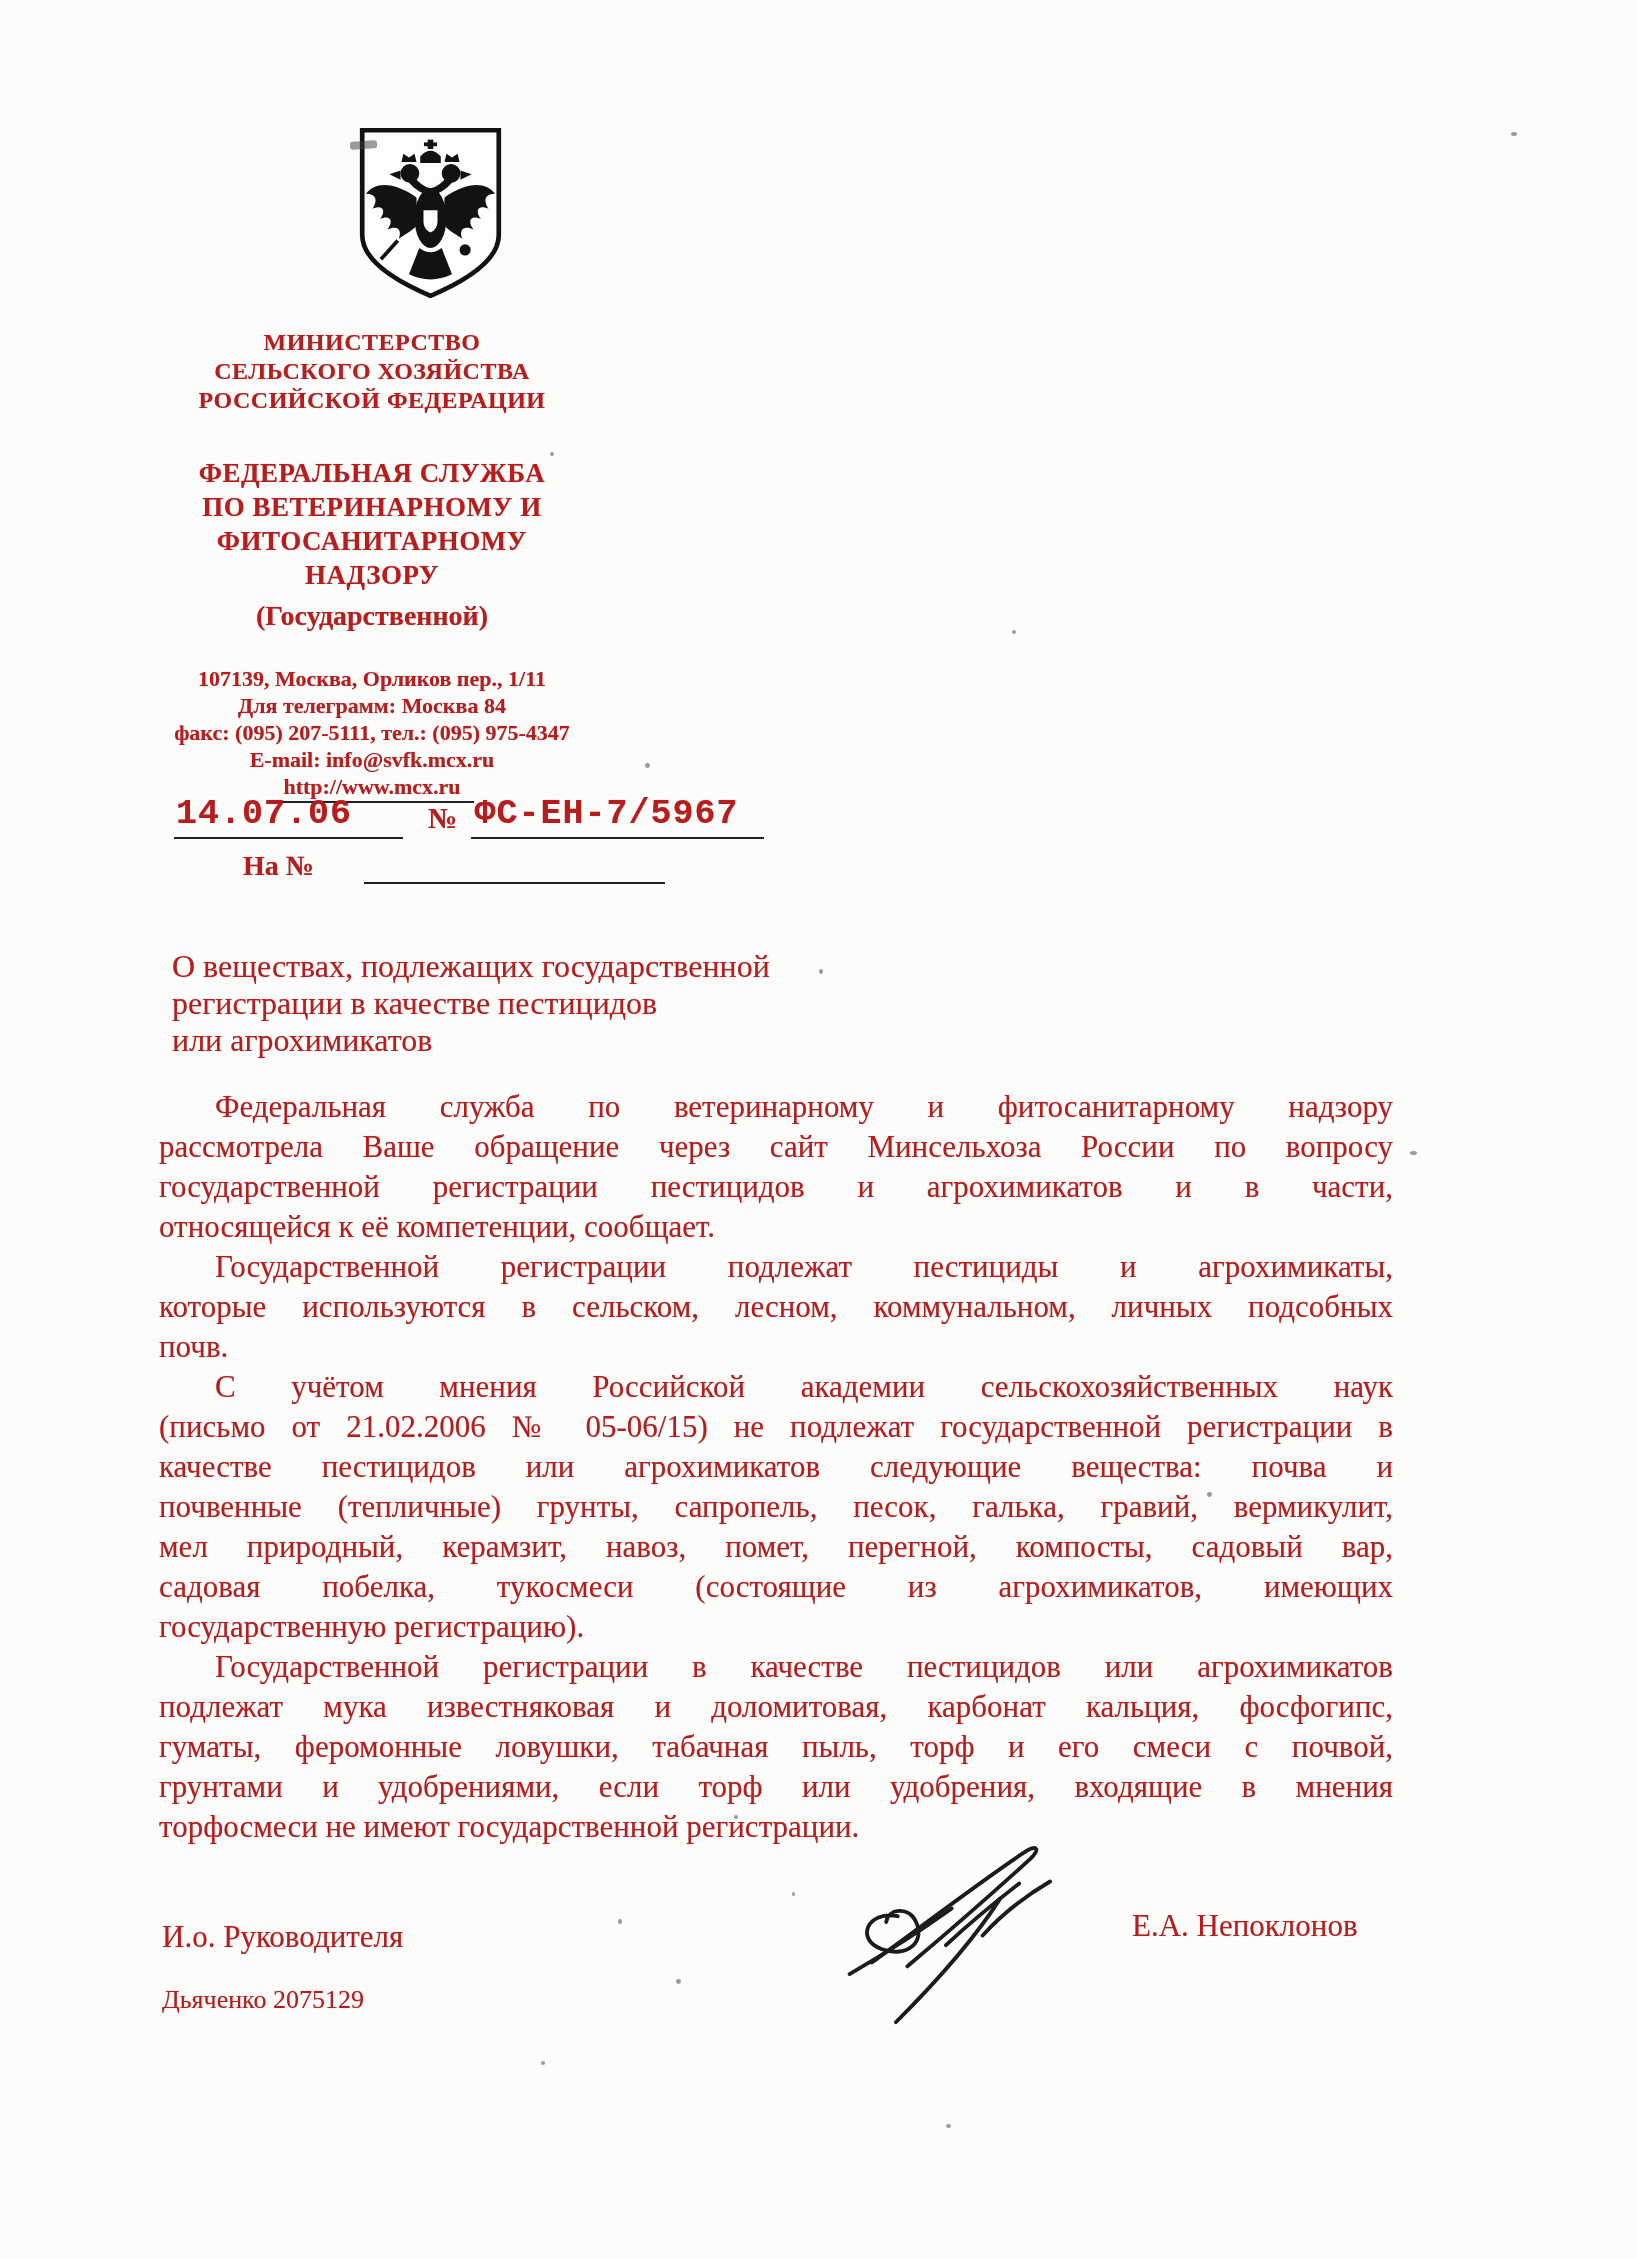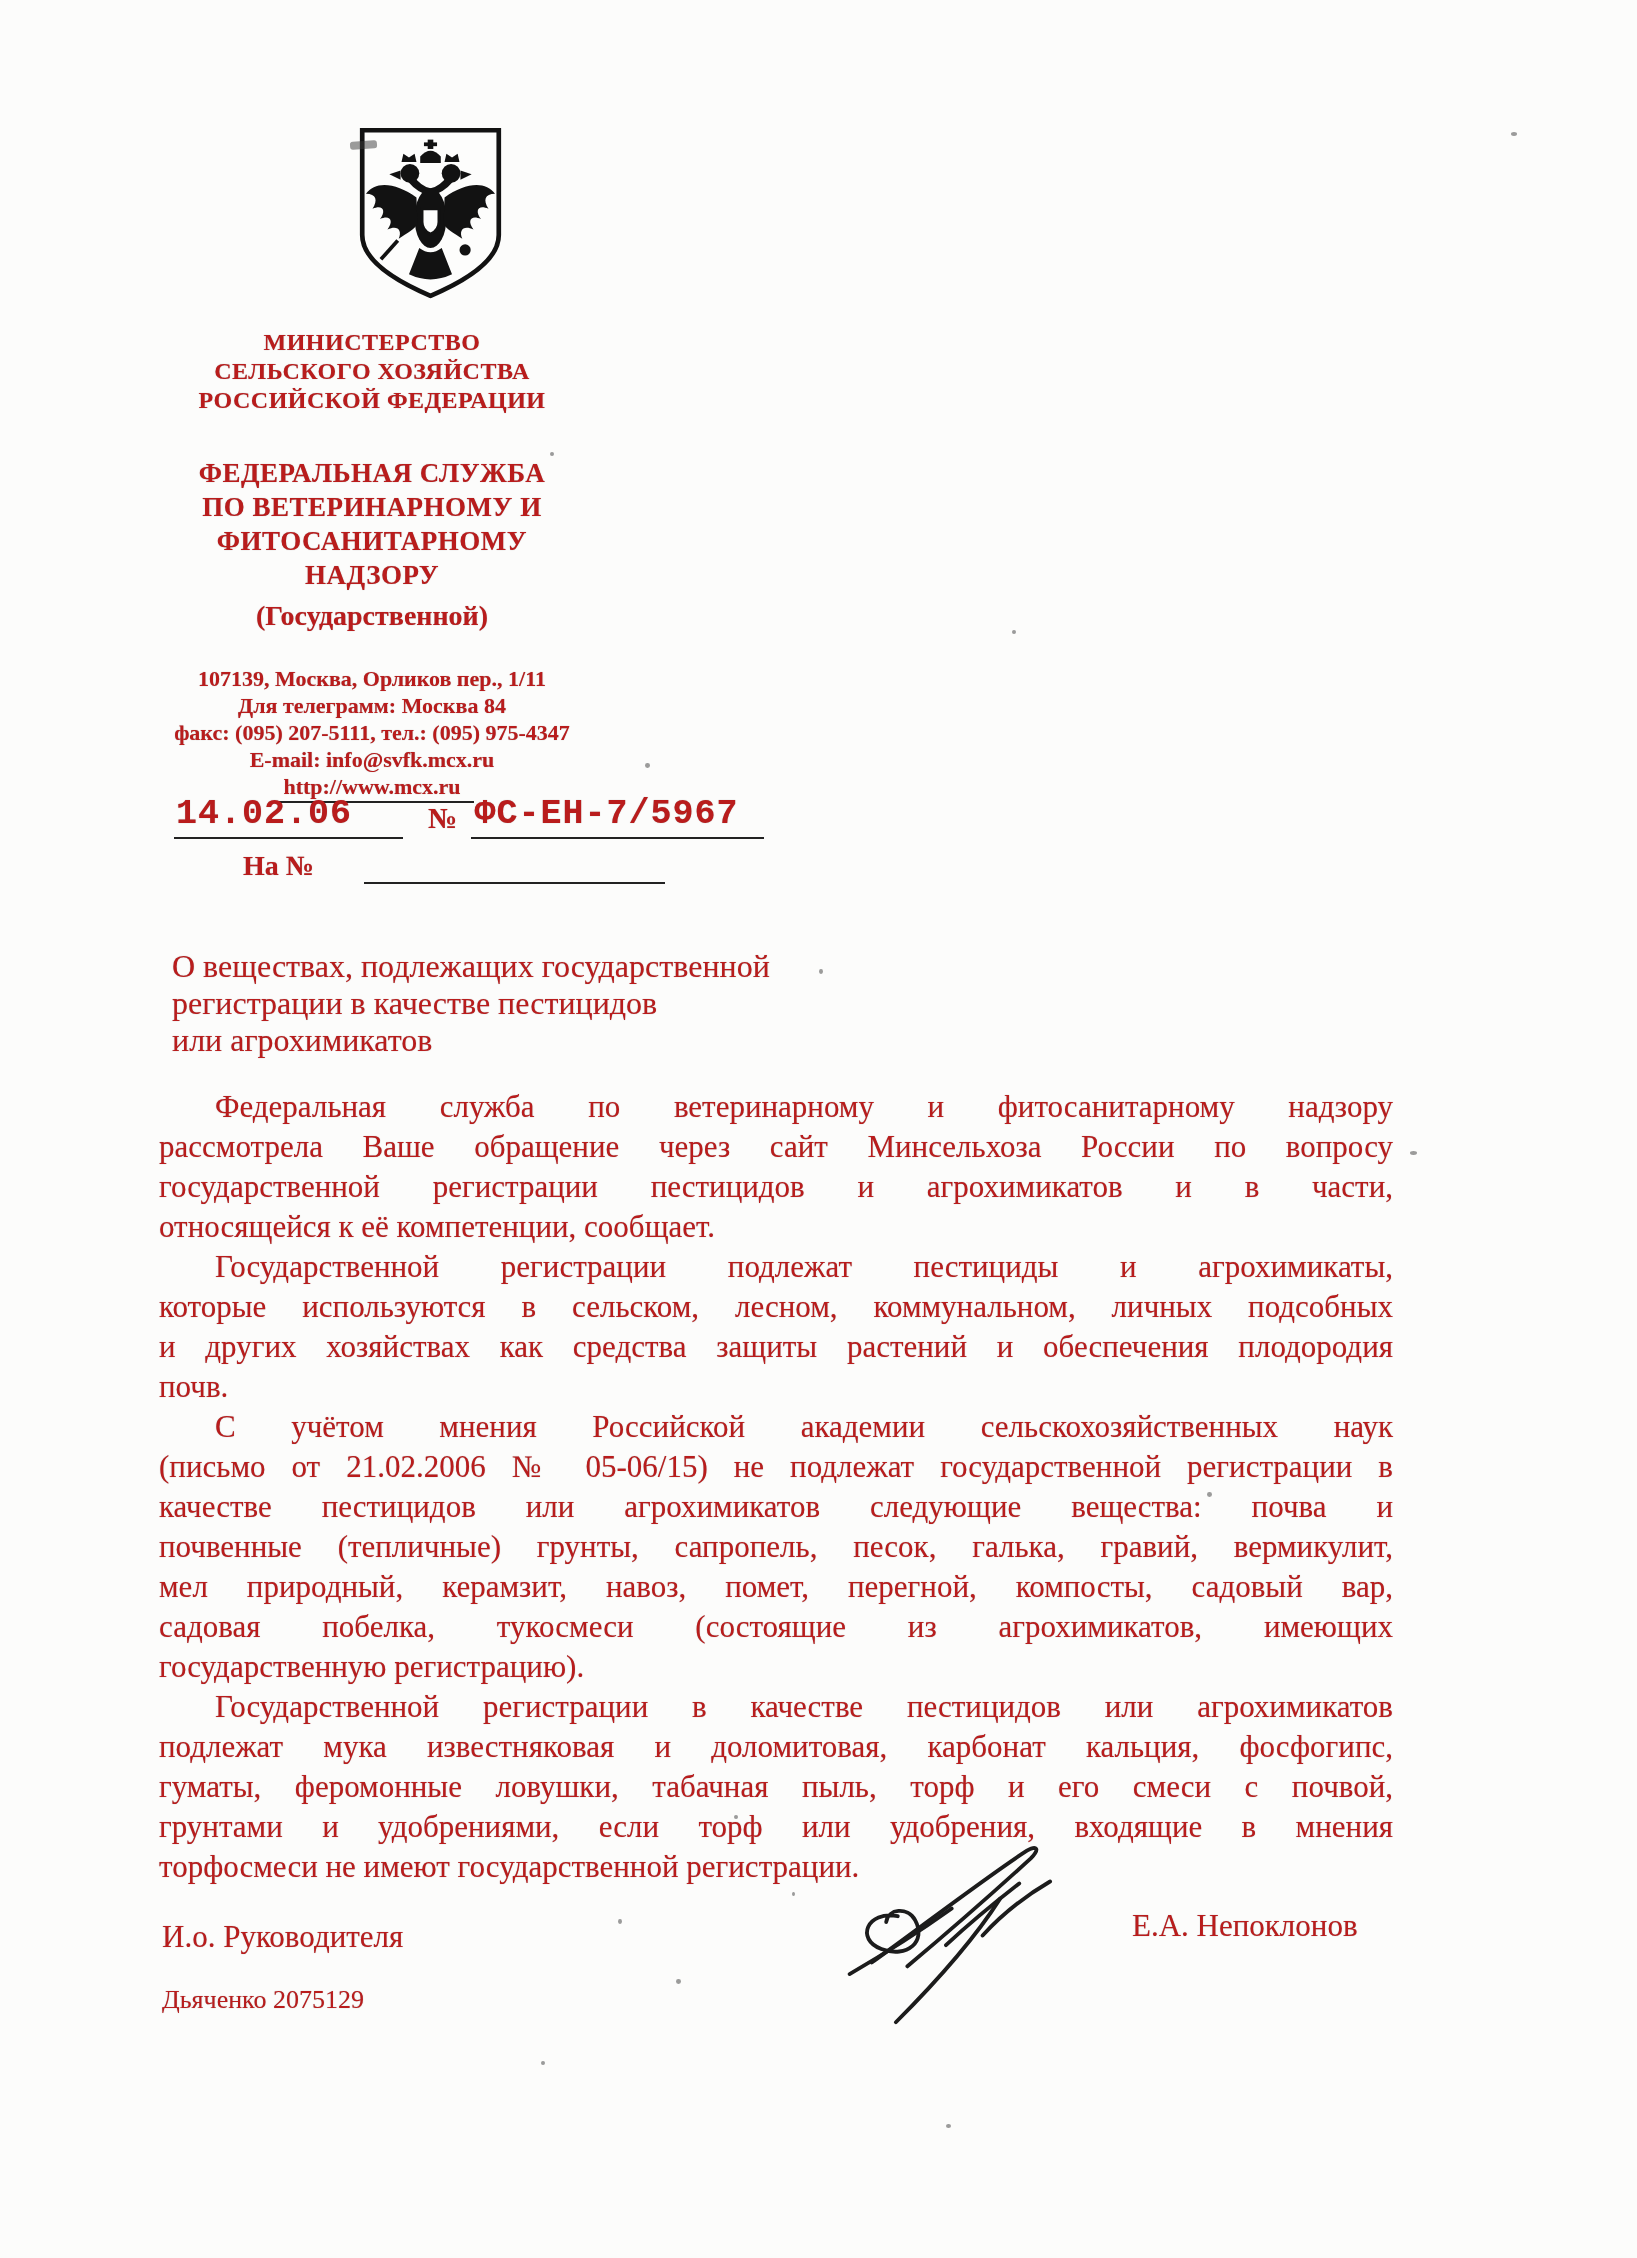--- a/index.html
+++ b/index.html
@@ -111,21 +111,21 @@
       <div>Для телеграмм: Москва 84</div>
       <div>факс: (095) 207-5111, тел.: (095) 975-4347</div>
       <div>E-mail: info@svfk.mcx.ru</div>
       <div class="website-wrap">
         <span>http://www.mcx.ru</span>
       </div>
     </div>
   </div>
 
   <div class="ref-row">
-    <div class="typed date-field">14.02.06</div>
+    <div class="typed date-field">14.07.06</div>
     <div class="no-label">№</div>
     <div class="typed number-field">ФС-ЕН-7/5967</div>
   </div>
   <div class="reply-row">
     <div class="reply-label">На №</div>
     <div class="reply-line"></div>
   </div>
 
   <div class="subject">
     <div>О веществах, подлежащих государственной</div>
@@ -136,21 +136,20 @@
   <div class="body-text">
     <div>
       <div class="bl ind">Федеральная служба по ветеринарному и фитосанитарному надзору</div>
       <div class="bl">рассмотрела Ваше обращение через сайт Минсельхоза России по вопросу</div>
       <div class="bl">государственной регистрации пестицидов и агрохимикатов и в части,</div>
       <div class="bl ll">относящейся к её компетенции, сообщает.</div>
     </div>
     <div>
       <div class="bl ind">Государственной регистрации подлежат пестициды и агрохимикаты,</div>
       <div class="bl">которые используются в сельском, лесном, коммунальном, личных подсобных</div>
-      <div class="bl">и других хозяйствах как средства защиты растений и обеспечения плодородия</div>
       <div class="bl ll">почв.</div>
     </div>
     <div>
       <div class="bl ind">С учётом мнения Российской академии сельскохозяйственных наук</div>
       <div class="bl">(письмо от 21.02.2006 № 05-06/15) не подлежат государственной регистрации в</div>
       <div class="bl">качестве пестицидов или агрохимикатов следующие вещества: почва и</div>
       <div class="bl">почвенные (тепличные) грунты, сапропель, песок, галька, гравий, вермикулит,</div>
       <div class="bl">мел природный, керамзит, навоз, помет, перегной, компосты, садовый вар,</div>
       <div class="bl">садовая побелка, тукосмеси (состоящие из агрохимикатов, имеющих</div>
       <div class="bl ll">государственную регистрацию).</div>

